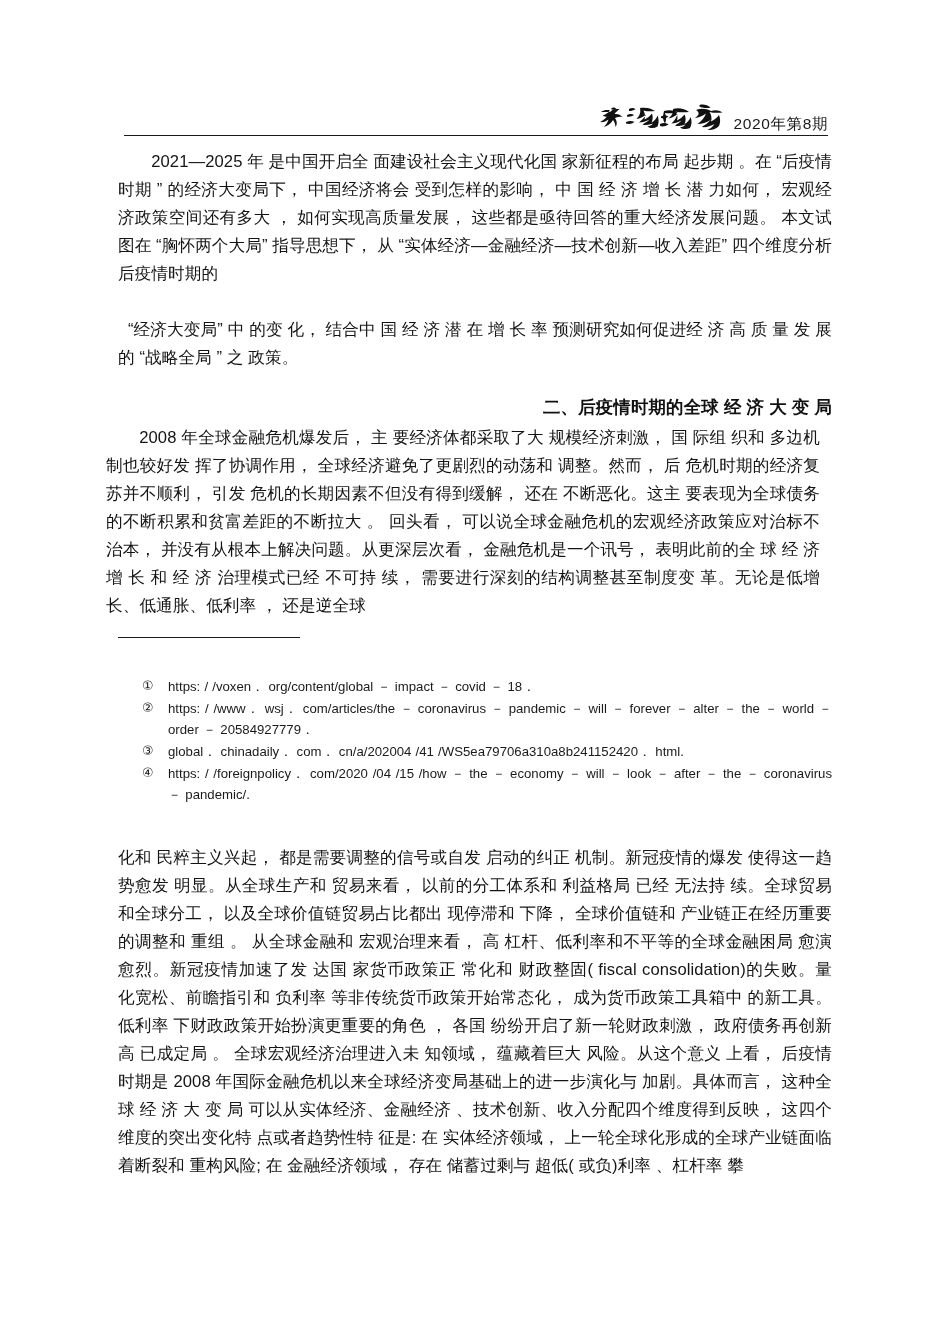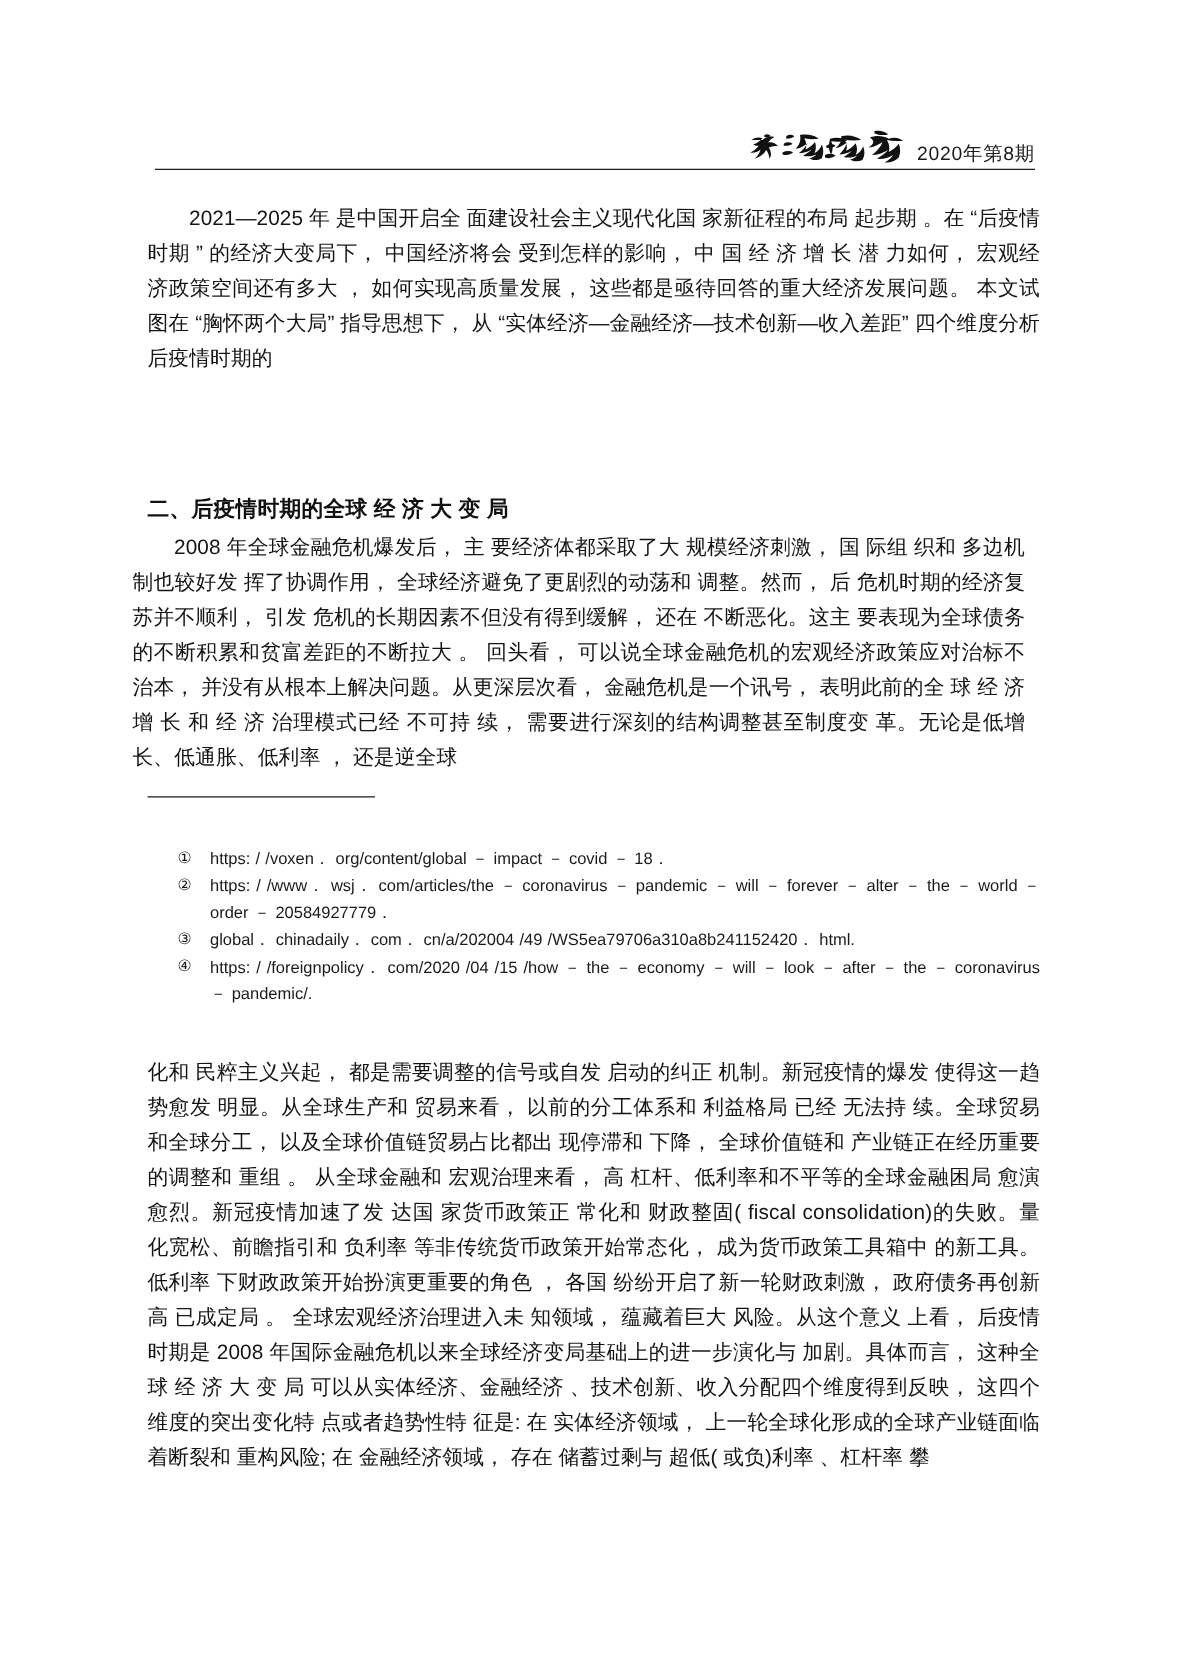--- a/index.html
+++ b/index.html
@@ -74,21 +74,21 @@
   .para.hang { text-indent: 0.6em; }
 
   .p1 { position: absolute; left: 0; top: 0;  width: 714px; }
   .p1b{ position: absolute; left: 0; top: 168px; width: 714px; }
 
   .sec-head {
     position: absolute;
     left: 118px;
     top: 380px;
     width: 714px;
-    text-align: left;
+    text-align: right;
     font-size: 17.4px;
     line-height: 26px;
     font-weight: bold;
     color: #111;
     letter-spacing: 0.2px;
   }
 
   .p2 {
     position: absolute;
     left: 106px;
@@ -164,22 +164,23 @@
 
           <path d="M196 18 C206 14 217 15 226 20 C234 17 242 18 249 23 C240 24 231 24 223 22 C227 28 228 35 226 41 C232 38 238 34 242 28 C245 35 245 43 242 50 C236 56 228 59 219 58 C225 55 230 51 233 46 C225 51 216 53 207 52 C214 48 220 44 225 38 C217 43 208 46 199 46 C207 40 213 33 216 25 C209 30 202 33 194 34 C201 29 205 24 196 18 Z"></path>
           <path d="M203 8 C211 6 219 8 225 13 C217 15 209 14 203 11 Z"></path>
         </g>
       </svg>
 
       <span class="issue">2020年第8期</span>
     </div>
   </div>
 
-  <div class="body-col" style="top:161px; height:226px;">
+  <div class="body-col" style="top:148px; height:226px;">
     <p class="para indent p1">2021—2025 年 是中国开启全  面建设社会主义现代化国 家新征程的布局 起步期 。在 “后疫情时期 ” 的经济大变局下， 中国经济将会 受到怎样的影响， 中 国 经 济 增 长  潜 力如何， 宏观经济政策空间还有多大 ， 如何实现高质量发展， 这些都是亟待回答的重大经济发展问题。 本文试图在  “胸怀两个大局” 指导思想下， 从 “实体经济—金融经济—技术创新—收入差距” 四个维度分析后疫情时期的</p>
+    <p class="para hang p1b">“经济大变局” 中 的变 化， 结合中 国 经 济 潜 在 增 长 率 预测研究如何促进经 济 高 质 量 发 展 的 “战略全局 ” 之 政策。</p>
   </div>
 
   <h2 class="sec-head">二、后疫情时期的全球 经 济 大 变 局</h2>
 
   <div class="p2">
     <p class="para indent">2008 年全球金融危机爆发后， 主 要经济体都采取了大 规模经济刺激， 国 际组 织和 多边机制也较好发 挥了协调作用， 全球经济避免了更剧烈的动荡和 调整。然而， 后 危机时期的经济复苏并不顺利， 引发 危机的长期因素不但没有得到缓解， 还在 不断恶化。这主 要表现为全球债务的不断积累和贫富差距的不断拉大 。 回头看， 可以说全球金融危机的宏观经济政策应对治标不治本， 并没有从根本上解决问题。从更深层次看， 金融危机是一个讯号， 表明此前的全 球 经 济 增 长 和 经 济 治理模式已经 不可持 续， 需要进行深刻的结构调整甚至制度变 革。无论是低增长、低通胀、低利率 ， 还是逆全球</p>
   </div>
 
   <div class="fn-rule"></div>
 
@@ -187,21 +188,21 @@
     <div class="fn">
       <span class="fn-mark">①</span>
       <span class="fn-text">https: / /voxen． org/content/global － impact － covid － 18．</span>
     </div>
     <div class="fn">
       <span class="fn-mark">②</span>
       <span class="fn-text">https: / /www． wsj． com/articles/the － coronavirus － pandemic － will － forever － alter － the － world － order － 20584927779．</span>
     </div>
     <div class="fn">
       <span class="fn-mark">③</span>
-      <span class="fn-text">global． chinadaily． com． cn/a/202004 /49 /WS5ea79706a310a8b241152420． html.</span>
+      <span class="fn-text">global． chinadaily． com． cn/a/202004 /41 /WS5ea79706a310a8b241152420． html.</span>
     </div>
     <div class="fn">
       <span class="fn-mark">④</span>
       <span class="fn-text">https: / /foreignpolicy． com/2020 /04 /15 /how － the － economy － will － look － after － the － coronavirus － pandemic/.</span>
     </div>
   </div>
 
   <div class="p3">
     <p class="para">化和 民粹主义兴起， 都是需要调整的信号或自发 启动的纠正 机制。新冠疫情的爆发 使得这一趋势愈发 明显。从全球生产和 贸易来看， 以前的分工体系和 利益格局 已经 无法持 续。全球贸易和全球分工， 以及全球价值链贸易占比都出 现停滞和 下降， 全球价值链和 产业链正在经历重要的调整和 重组 。 从全球金融和 宏观治理来看， 高 杠杆、低利率和不平等的全球金融困局 愈演愈烈。新冠疫情加速了发 达国 家货币政策正 常化和 财政整固( fiscal consolidation)的失败。量 化宽松、前瞻指引和 负利率 等非传统货币政策开始常态化， 成为货币政策工具箱中 的新工具。低利率 下财政政策开始扮演更重要的角色 ， 各国 纷纷开启了新一轮财政刺激， 政府债务再创新高 已成定局 。 全球宏观经济治理进入未 知领域， 蕴藏着巨大 风险。从这个意义 上看， 后疫情时期是 2008 年国际金融危机以来全球经济变局基础上的进一步演化与 加剧。具体而言， 这种全 球 经 济 大 变 局 可以从实体经济、金融经济 、技术创新、收入分配四个维度得到反映， 这四个维度的突出变化特 点或者趋势性特 征是: 在 实体经济领域， 上一轮全球化形成的全球产业链面临着断裂和 重构风险; 在 金融经济领域， 存在 储蓄过剩与 超低( 或负)利率 、杠杆率 攀</p>
   </div>

